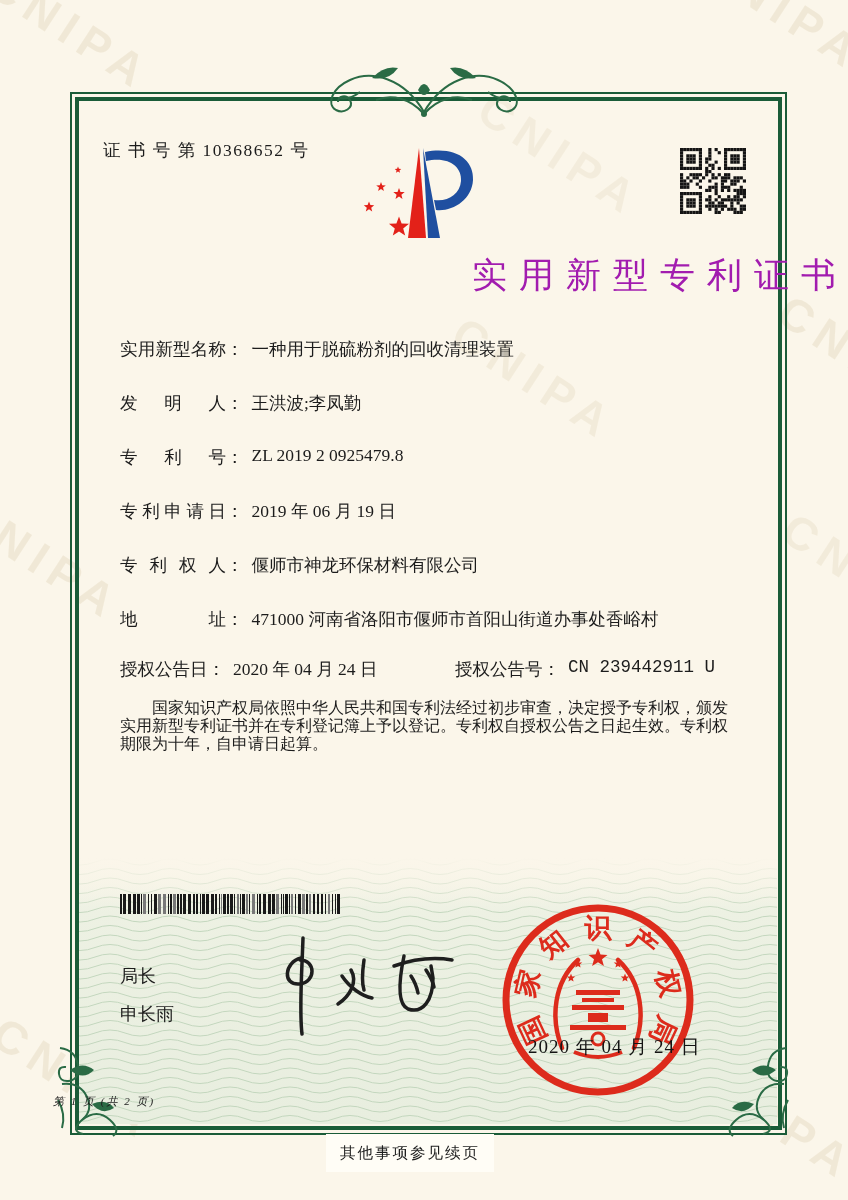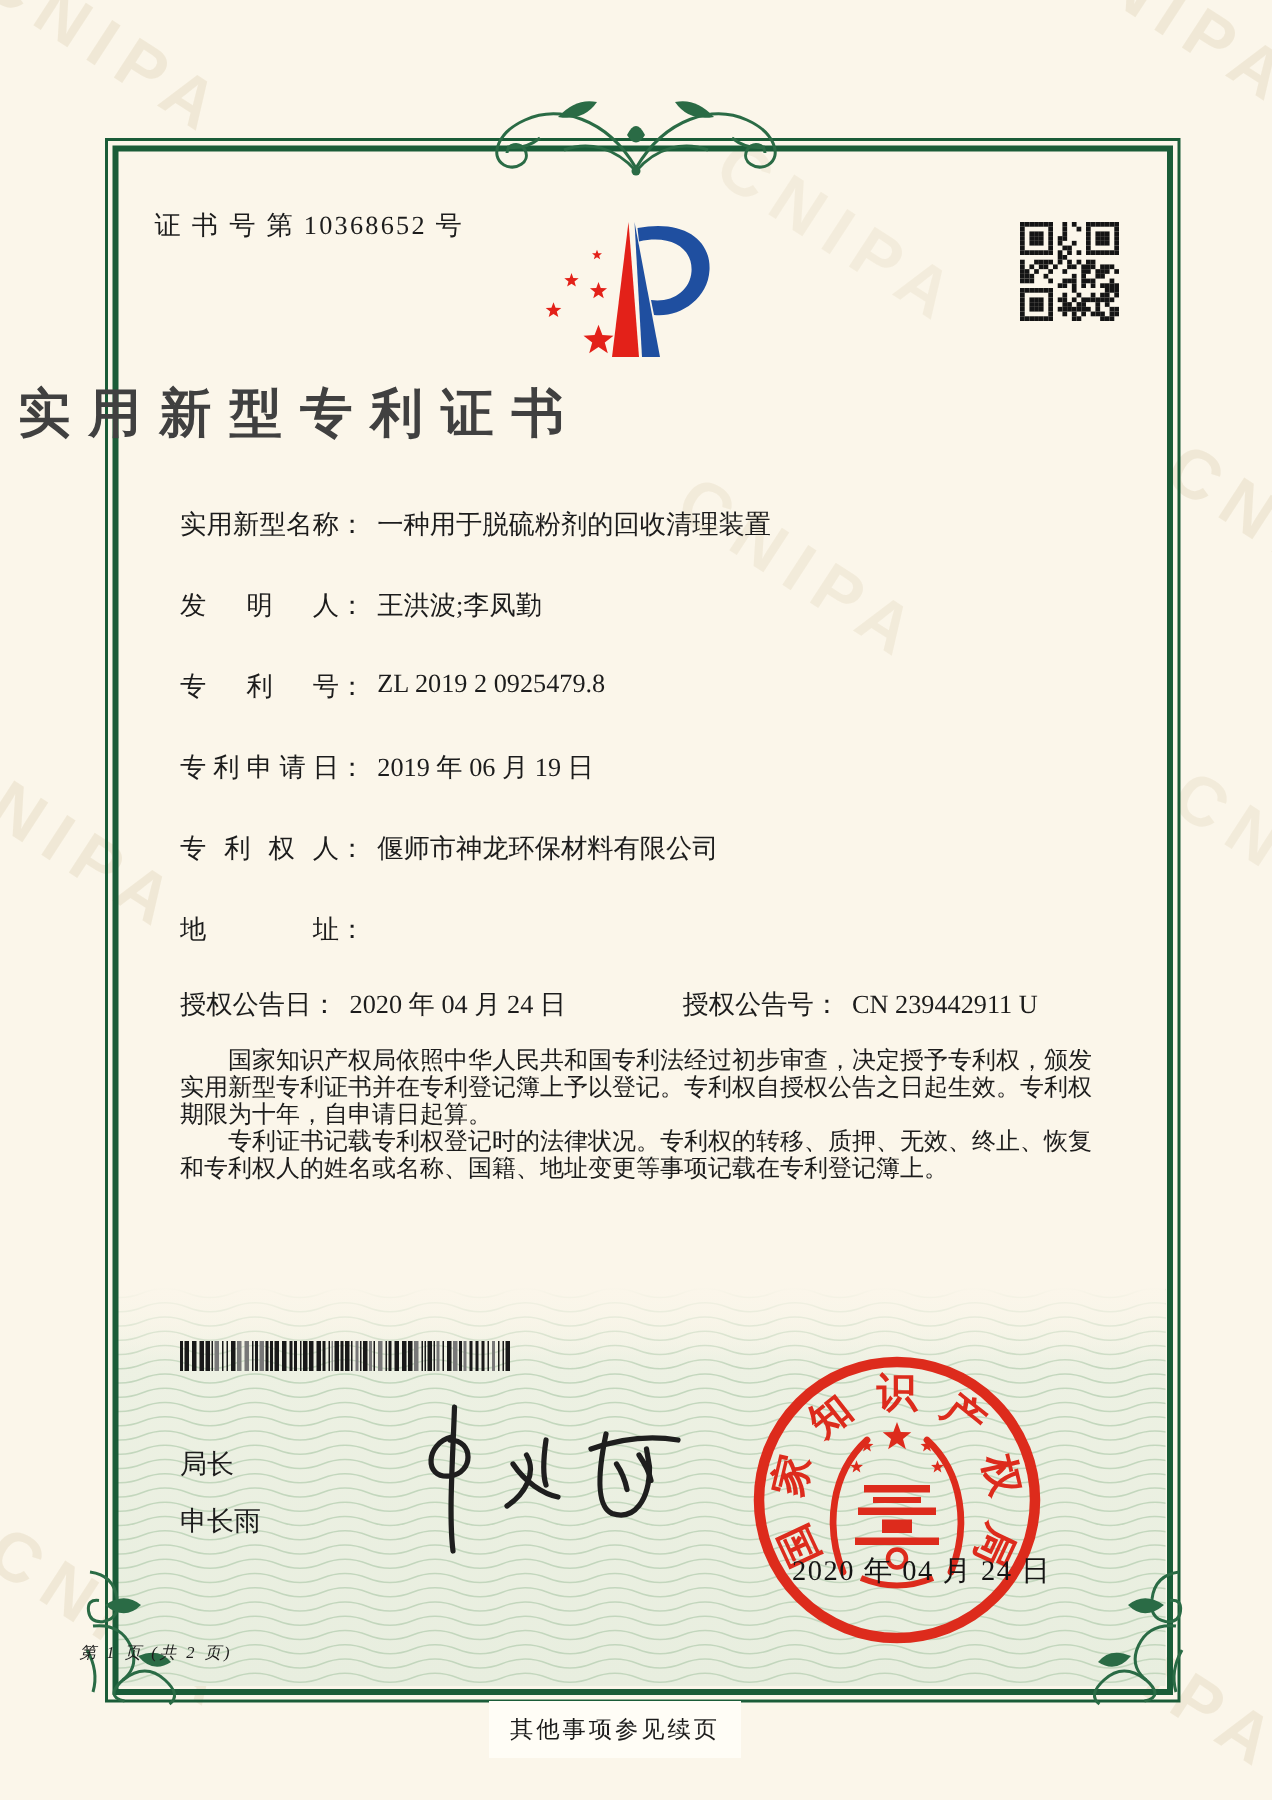--- a/index.html
+++ b/index.html
@@ -40,30 +40,30 @@
     background:linear-gradient(180deg,#f8f5e9 0%,#edf1e3 18%,#e8eedf 100%);
   }
   .band svg{position:absolute;left:0;top:0;}
   .band .fade{position:absolute;left:0;top:0;width:100%;height:55px;
     background:linear-gradient(180deg,#fbf6ea 0%,rgba(251,246,234,0) 100%);}
   
   .cert-no{position:absolute;left:103px;top:138px;font-size:17.5px;letter-spacing:1.5px;z-index:4;}
   .logo{position:absolute;left:352px;top:142px;z-index:4;}
   .qr{position:absolute;left:680px;top:148px;z-index:4;}
   .title{
-    position:absolute;left:0;top:252px;width:100%;text-align:left;z-index:4;
-    font-size:35px;font-weight:700;letter-spacing:12px;text-indent:12px;color:#404040;
+    position:absolute;left:0;top:252px;width:100%;text-align:right;z-index:4;
+    font-size:35px;font-weight:400;letter-spacing:12px;text-indent:12px;color:#a21caf;
   }
   
   .content{position:absolute;left:120px;top:337px;width:608px;z-index:4;font-size:17.5px;}
   .frow{height:54px;display:flex;align-items:flex-start;}
   .flabel{display:inline-block;width:106px;text-align:justify;text-align-last:justify;}
   .fvalue{margin-left:8px;}
   .grant-row{position:relative;height:32px;margin-top:-8px;display:flex;align-items:center;}
-  .grant-right{position:absolute;left:335px;display:flex;align-items:center;}
+  .grant-right{position:absolute;left:335px;display:flex;font-family:Liberation Mono, monospace;}
   
   .paras{margin-top:14px;font-size:16px;line-height:18px;text-align:justify;}
   .paras p{margin:0;text-indent:2em;}
   
   .barcode{position:absolute;left:120px;top:894px;height:20px;display:flex;z-index:4;}
   .signer-title{position:absolute;left:120px;top:964px;font-size:18px;z-index:4;}
   .signer-name{position:absolute;left:120px;top:1002px;font-size:18px;z-index:4;}
   .signature{position:absolute;left:246px;top:932px;z-index:4;}
   .seal{position:absolute;left:498px;top:900px;z-index:4;}
   .seal text{font-family:"Liberation Serif","DejaVu Serif",serif;font-size:27px;font-weight:bold;fill:#dd2b1c;}
@@ -440,34 +440,34 @@
     <span class="fvalue">2019 年 06 月 19 日</span>
   </div>
   <div class="frow">
     <span class="flabel">专利权人</span>
       <span>：</span>
     <span class="fvalue">偃师市神龙环保材料有限公司</span>
   </div>
   <div class="frow">
     <span class="flabel">地址</span>
       <span>：</span>
+    <span class="fvalue">471000 河南省洛阳市偃师市首阳山街道办事处香峪村</span>
   </div>
   <div class="grant-row">
     <span>授权公告日</span>
       <span>：</span>
     <span class="fvalue">2020 年 04 月 24 日</span>
     <span class="grant-right">
       <span>授权公告号</span>
         <span>：</span>
       <span class="fvalue">CN 239442911 U</span>
     </span>
   </div>
   <div class="paras">
     <p>国家知识产权局依照中华人民共和国专利法经过初步审查，决定授予专利权，颁发实用新型专利证书并在专利登记簿上予以登记。专利权自授权公告之日起生效。专利权期限为十年，自申请日起算。</p>
-    <p>专利证书记载专利权登记时的法律状况。专利权的转移、质押、无效、终止、恢复和专利权人的姓名或名称、国籍、地址变更等事项记载在专利登记簿上。</p>
   </div>
 </div>
 
 <div class="barcode" id="barcode">
     <div style="width:2px;margin-right:1px;background:#191919"></div>
     <div style="width:3px;margin-right:2px;background:#191919"></div>
     <div style="width:3px;margin-right:2px;background:#191919"></div>
     <div style="width:3px;margin-right:1px;background:#191919"></div>
     <div style="width:3px;margin-right:1px;background:#191919"></div>
     <div style="width:1px;margin-right:1px;background:#191919"></div>

